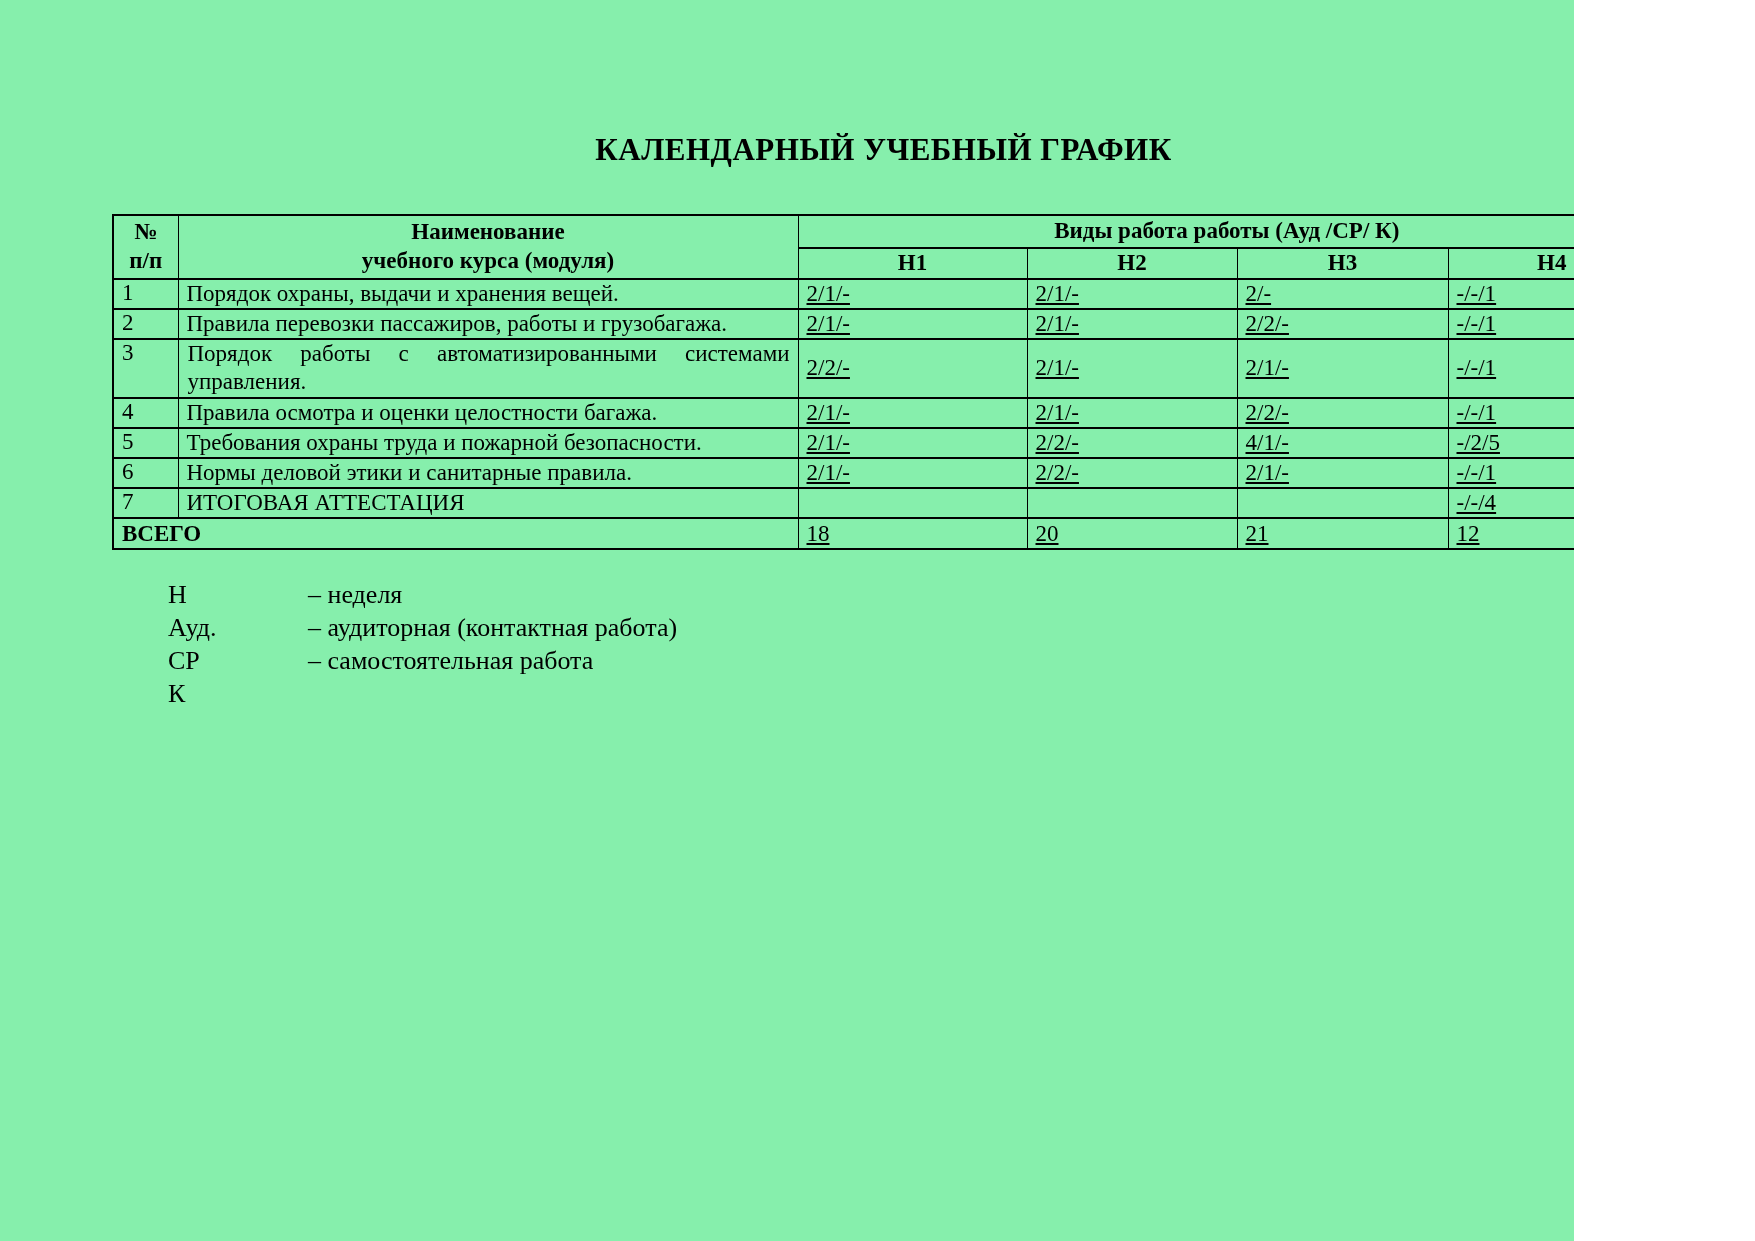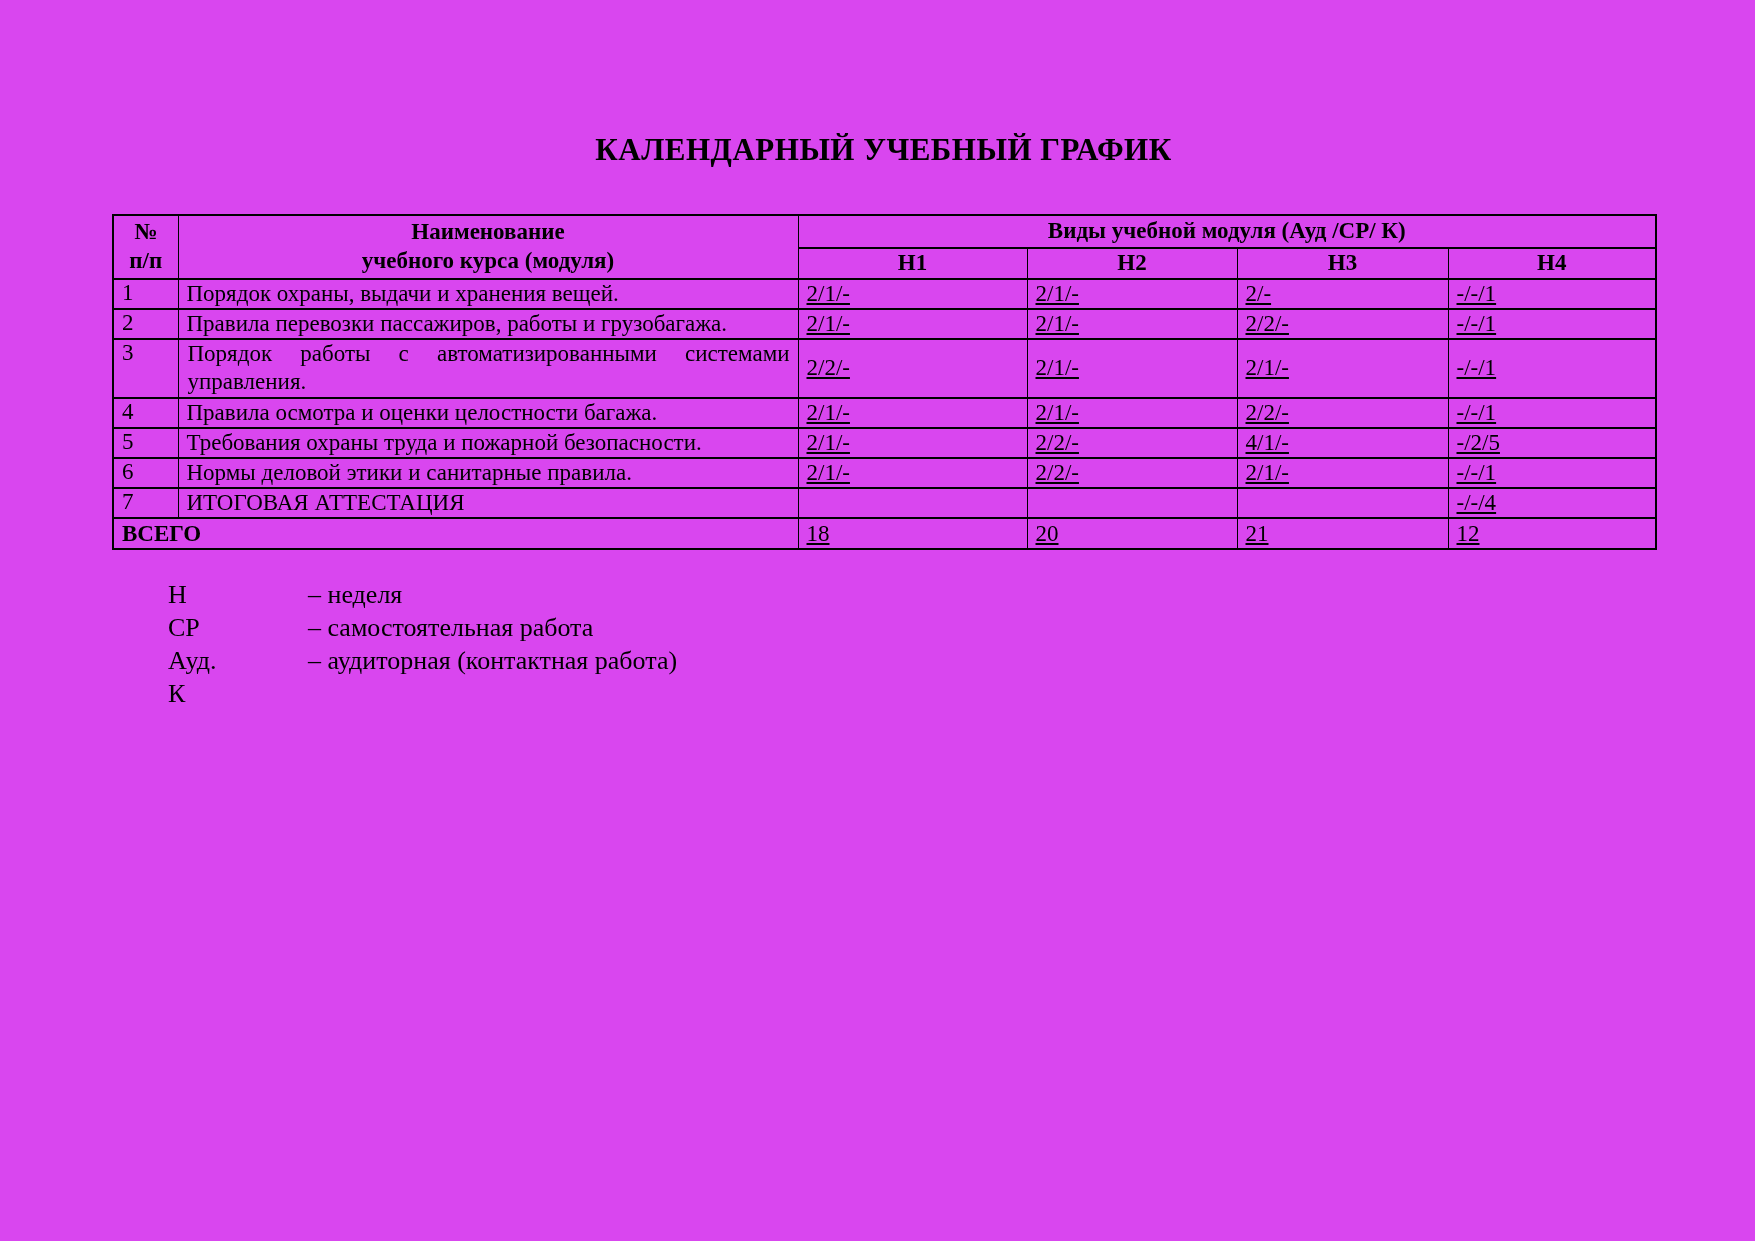--- a/index.html
+++ b/index.html
@@ -4,23 +4,23 @@
 <style>
   html, body {
     margin: 0;
     padding: 0;
     background: #ffffff;
     color: #000000;
     font-family: "Liberation Serif", "DejaVu Serif", serif;
   }
   .page {
     position: relative;
-    width: 1755px;
+    width: 1574px;
     height: 1241px;
-    background: #d946ef;
+    background: #86efac;
     overflow: hidden;
   }
   .title {
     position: absolute;
     left: 112px;
     top: 132px;
     width: 1543px;
     margin: 0;
     font-size: 31px;
     font-weight: bold;
@@ -124,21 +124,21 @@
     <thead>
       <tr class="hdr-a">
         <th rowspan="2">
           <span>№</span><br>
           <span>п/п</span>
         </th>
         <th rowspan="2">
           <span>Наименование</span><br>
           <span>учебного курса (модуля)</span>
         </th>
-        <th colspan="4">Виды учебной модуля (Ауд /СР/ К)</th>
+        <th colspan="4">Виды работа работы (Ауд /СР/ К)</th>
       </tr>
       <tr class="hdr-b">
         <th>Н1</th>
         <th>Н2</th>
         <th>Н3</th>
         <th>Н4</th>
       </tr>
     </thead>
     <tbody>
       <tr class="r-std">
@@ -206,25 +206,25 @@
       </tr>
     </tbody>
   </table>
 
   <div class="legend">
     <div class="legend-row">
       <span class="legend-term">Н</span>
       <span class="legend-def">– неделя</span>
     </div>
     <div class="legend-row">
+      <span class="legend-term">Ауд.</span>
+      <span class="legend-def">– аудиторная (контактная работа)</span>
+    </div>
+    <div class="legend-row">
       <span class="legend-term">СР</span>
       <span class="legend-def">– самостоятельная работа</span>
     </div>
     <div class="legend-row">
-      <span class="legend-term">Ауд.</span>
-      <span class="legend-def">– аудиторная (контактная работа)</span>
-    </div>
-    <div class="legend-row">
       <span class="legend-term">К</span>
     </div>
   </div>
 
 </div>
 
 </body></html>

